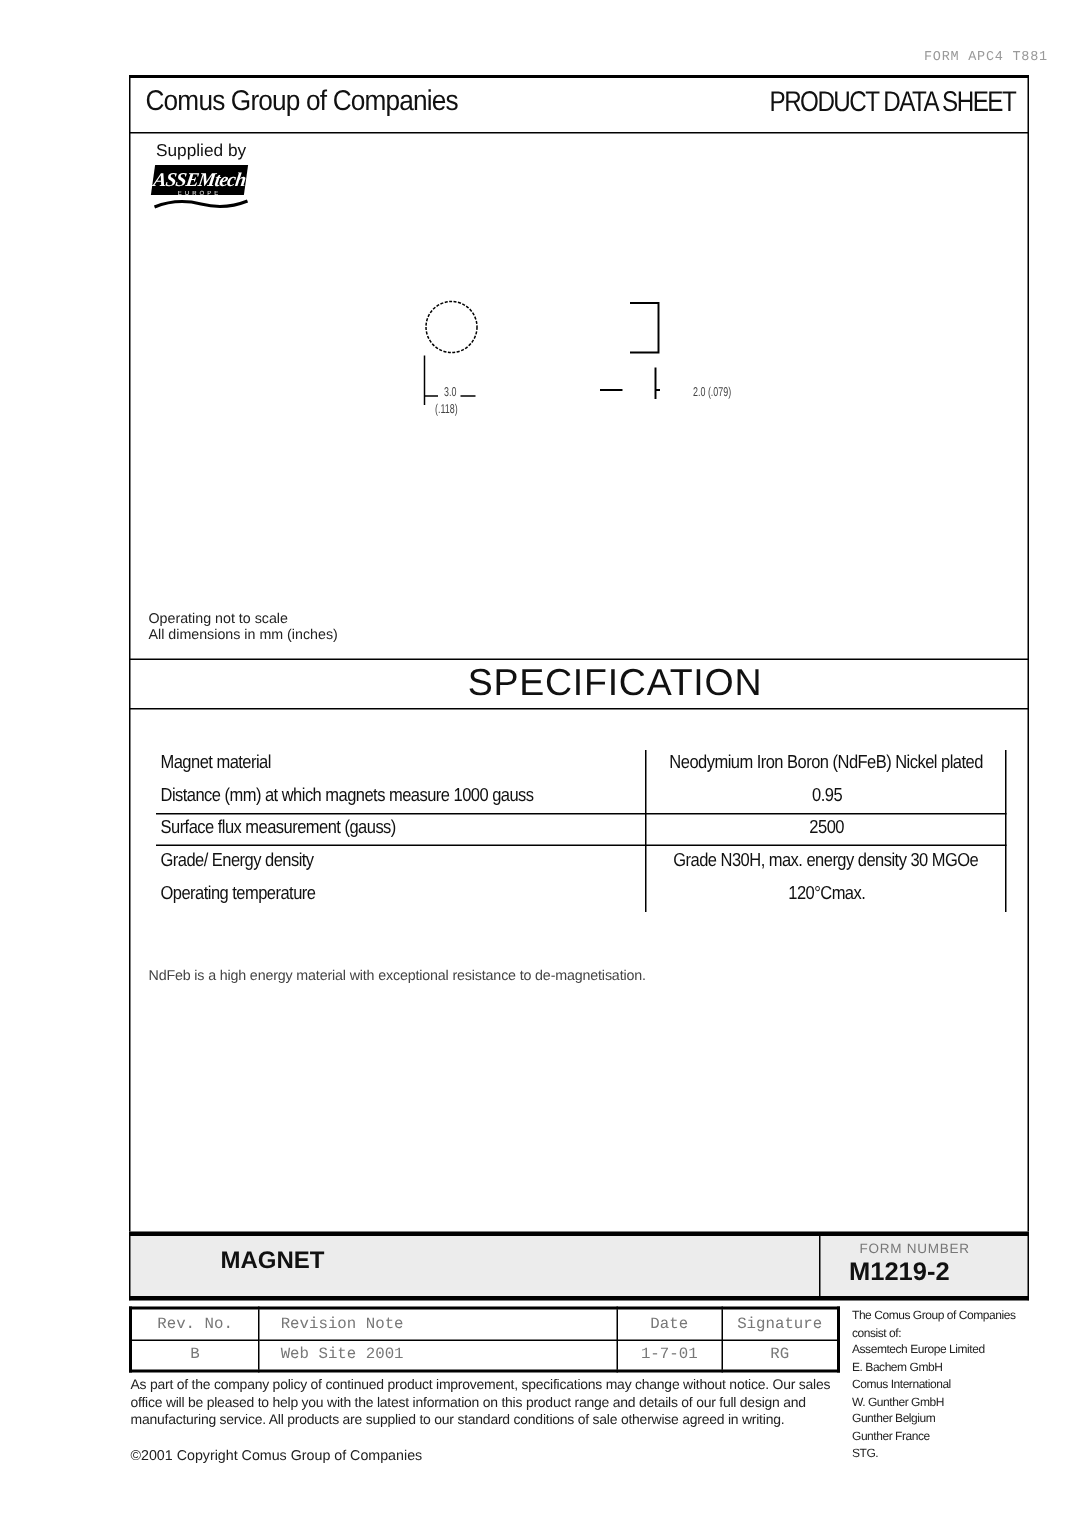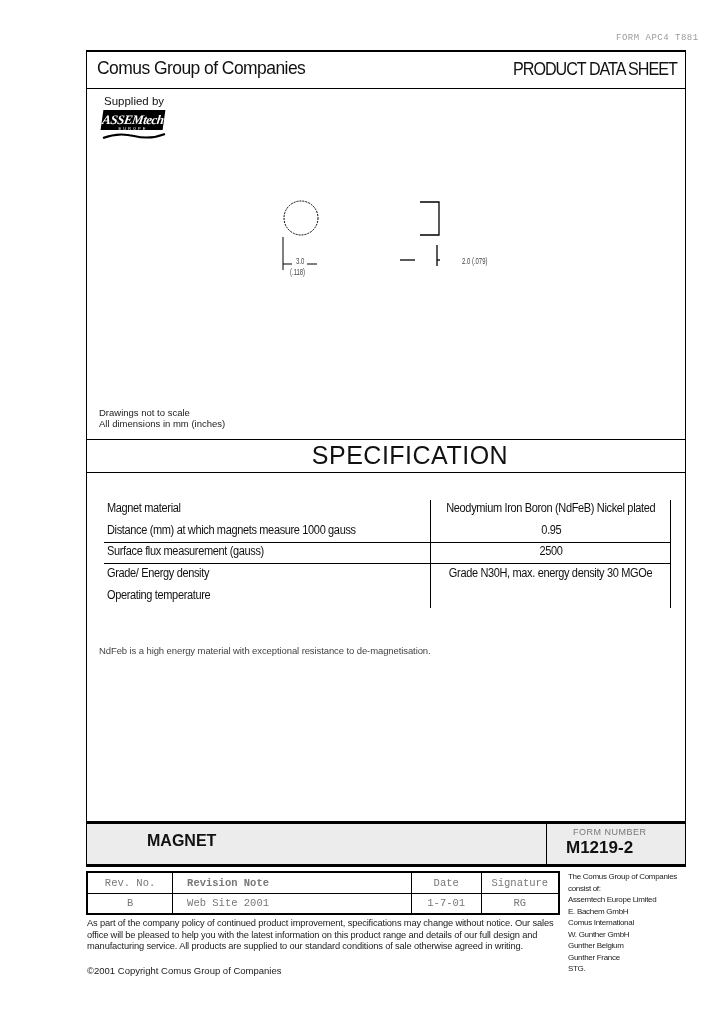--- a/index.html
+++ b/index.html
@@ -89,21 +89,21 @@
     <polyline points="420,202 439,202 439,235 420,235"></polyline>
     <line x1="437" y1="245" x2="437" y2="266"></line>
     <line x1="437" y1="260" x2="440" y2="260"></line>
     <line x1="400" y1="260" x2="415" y2="260"></line>
   </g>
 </svg>
 <div class="abs dim-text" style="left:296px; top:256px;">3.0</div>
 <div class="abs dim-text" style="left:290px; top:267px;">(.118)</div>
 <div class="abs dim-text" style="left:462px; top:256px;">2.0 (.079)</div>
 
-<div class="abs note-1">Drawings not to scale</div>
+<div class="abs note-1">Operating not to scale</div>
 <div class="abs note-2">All dimensions in mm (inches)</div>
 
 <div class="abs spec-top-line"></div>
 <div class="abs spec-title">SPECIFICATION</div>
 <div class="abs spec-bottom-line"></div>
 
 <div class="abs spec-table">
   <div class="spec-vline" style="left:326px; top:0; height:108px;"></div>
   <div class="spec-vline" style="left:566px; top:0; height:108px;"></div>
 
@@ -120,36 +120,37 @@
     <div class="spec-label">Surface flux measurement (gauss)</div>
     <div class="spec-value"><span>2500</span></div>
   </div>
   <div class="spec-hline" style="top:63px;"></div>
   <div class="spec-row" style="top:66px;">
     <div class="spec-label">Grade/ Energy density</div>
     <div class="spec-value"><span>Grade N30H, max. energy density 30 MGOe</span></div>
   </div>
   <div class="spec-row" style="top:88px;">
     <div class="spec-label">Operating temperature</div>
+    <div class="spec-value"><span>120°Cmax.</span></div>
   </div>
 </div>
 
 <div class="abs description">NdFeb is a high energy material with exceptional resistance to de-magnetisation.</div>
 
 <div class="abs title-block"></div>
 <div class="abs title-divider"></div>
 <div class="abs product-name">MAGNET</div>
 <div class="abs part-label">FORM NUMBER</div>
 <div class="abs part-number">M1219-2</div>
 
 <table class="abs rev-table">
   <tbody>
       <tr>
     <td class="c" style="width:86px;">Rev. No.</td>
-    <td class="l" style="width:240px;font-weight:bold;">Revision Note</td>
+    <td class="l" style="width:240px;">Revision Note</td>
     <td class="c" style="width:70px;">Date</td>
     <td class="c" style="width:78px;">Signature</td>
   </tr>
   <tr>
     <td class="c">B</td>
     <td class="l">Web Site 2001</td>
     <td class="c">1-7-01</td>
     <td class="c">RG</td>
   </tr>
 </tbody>

